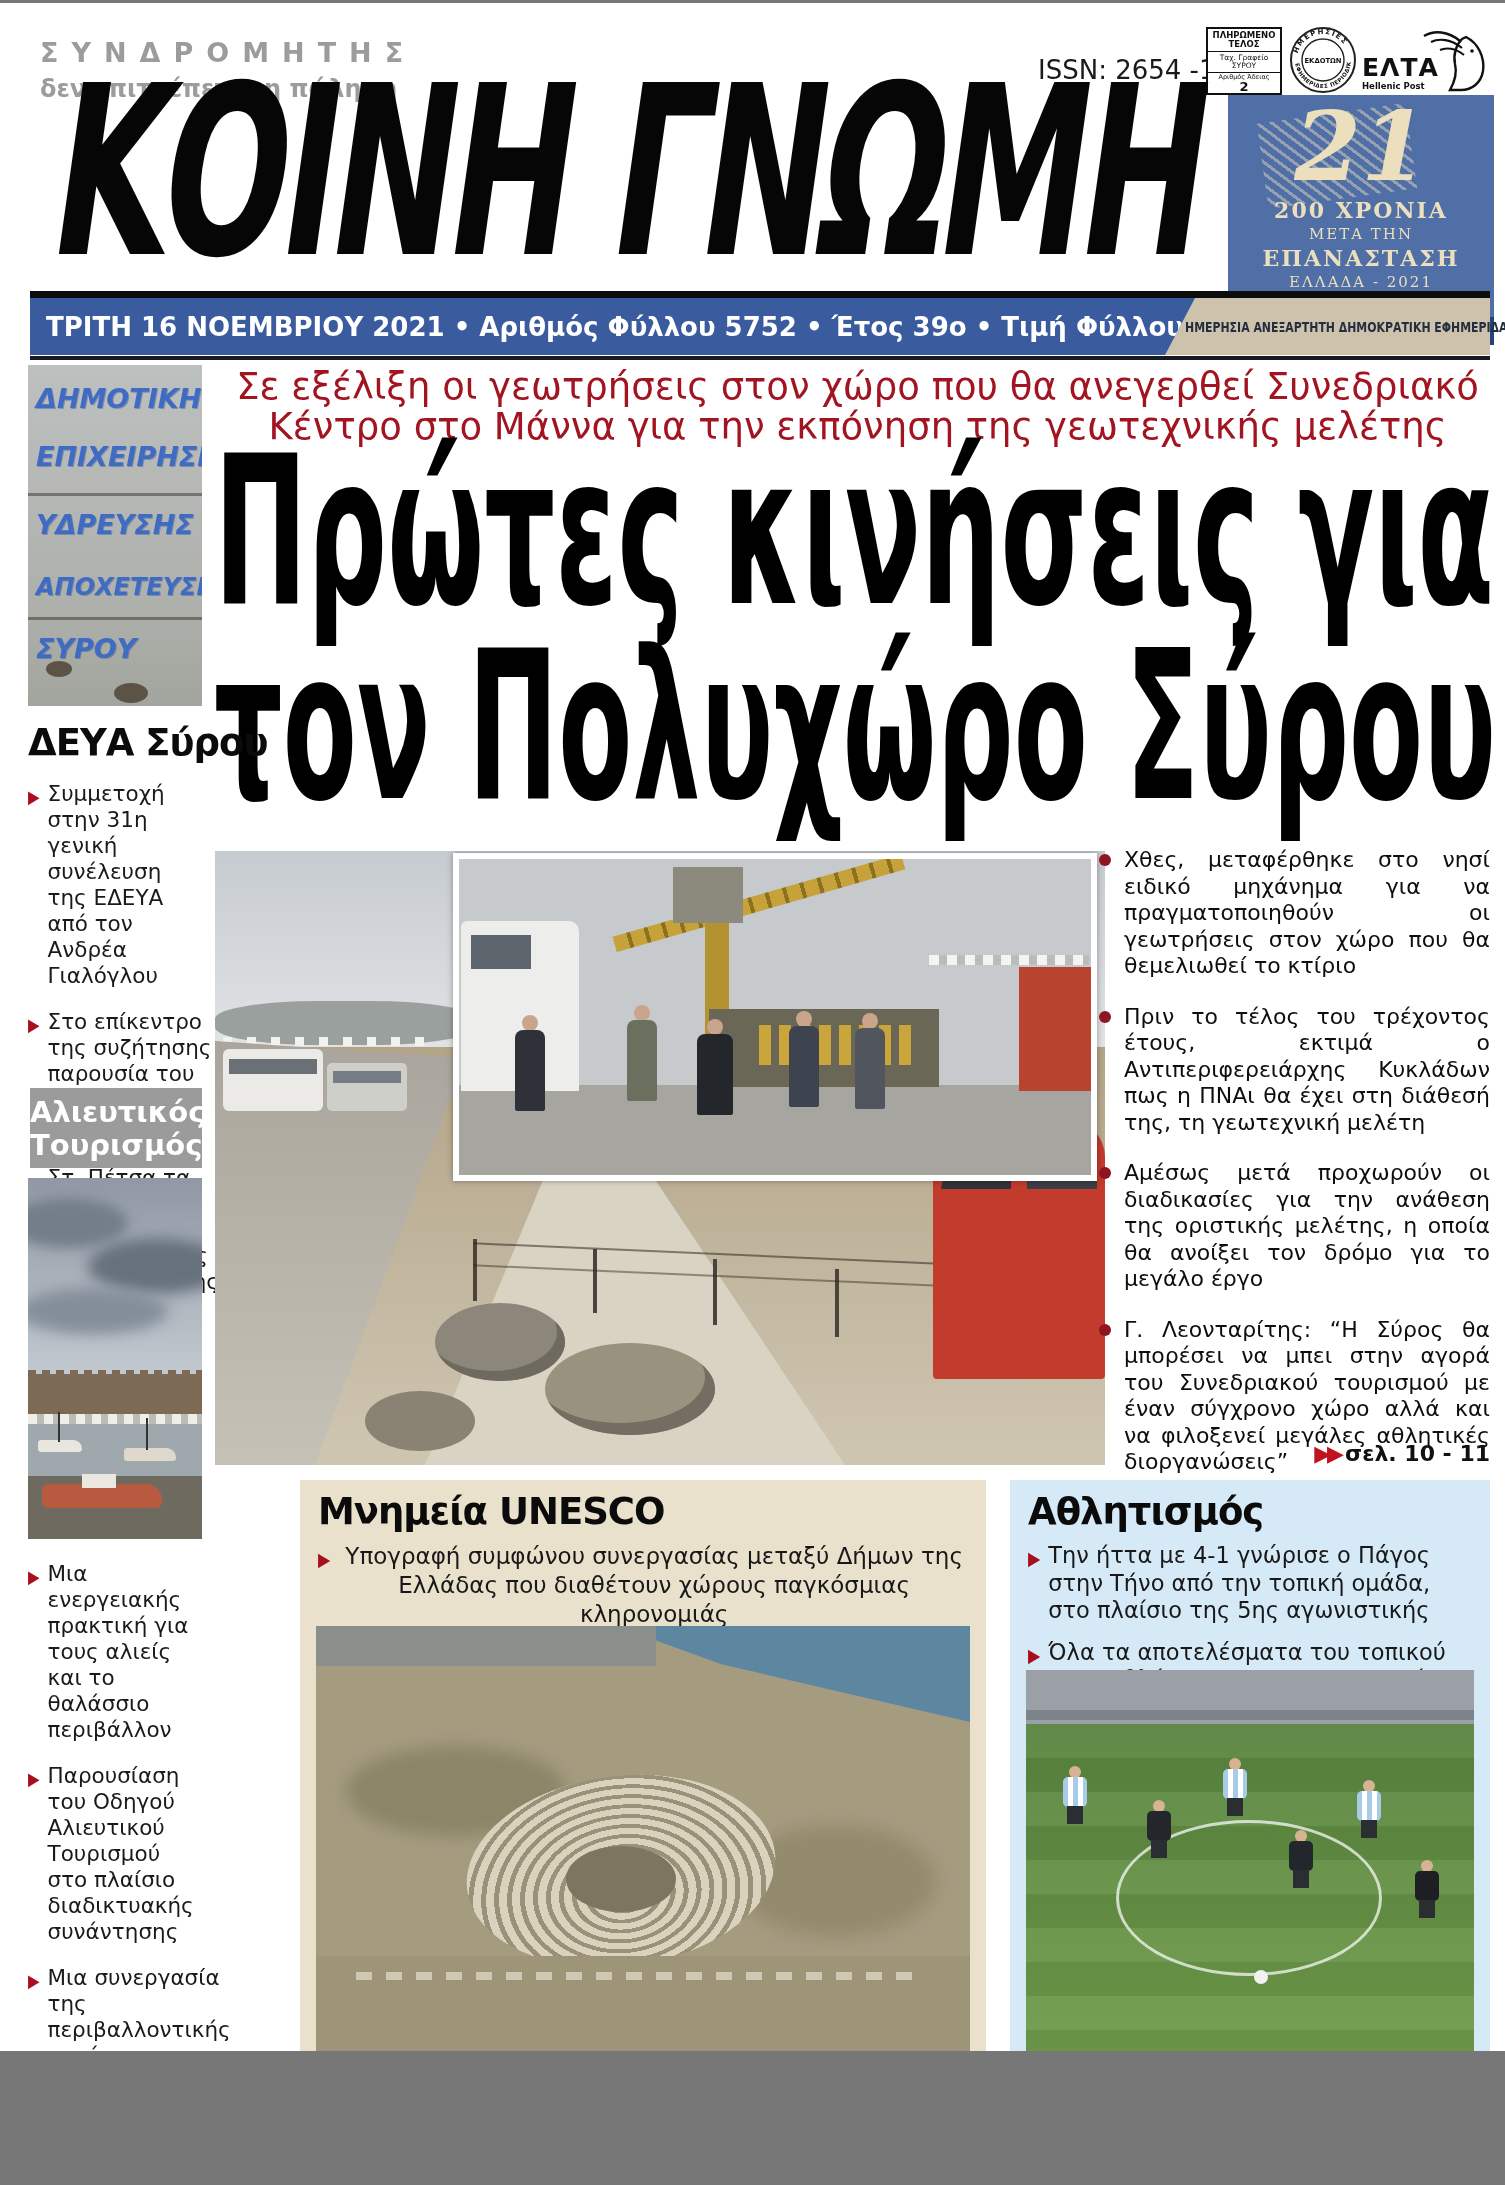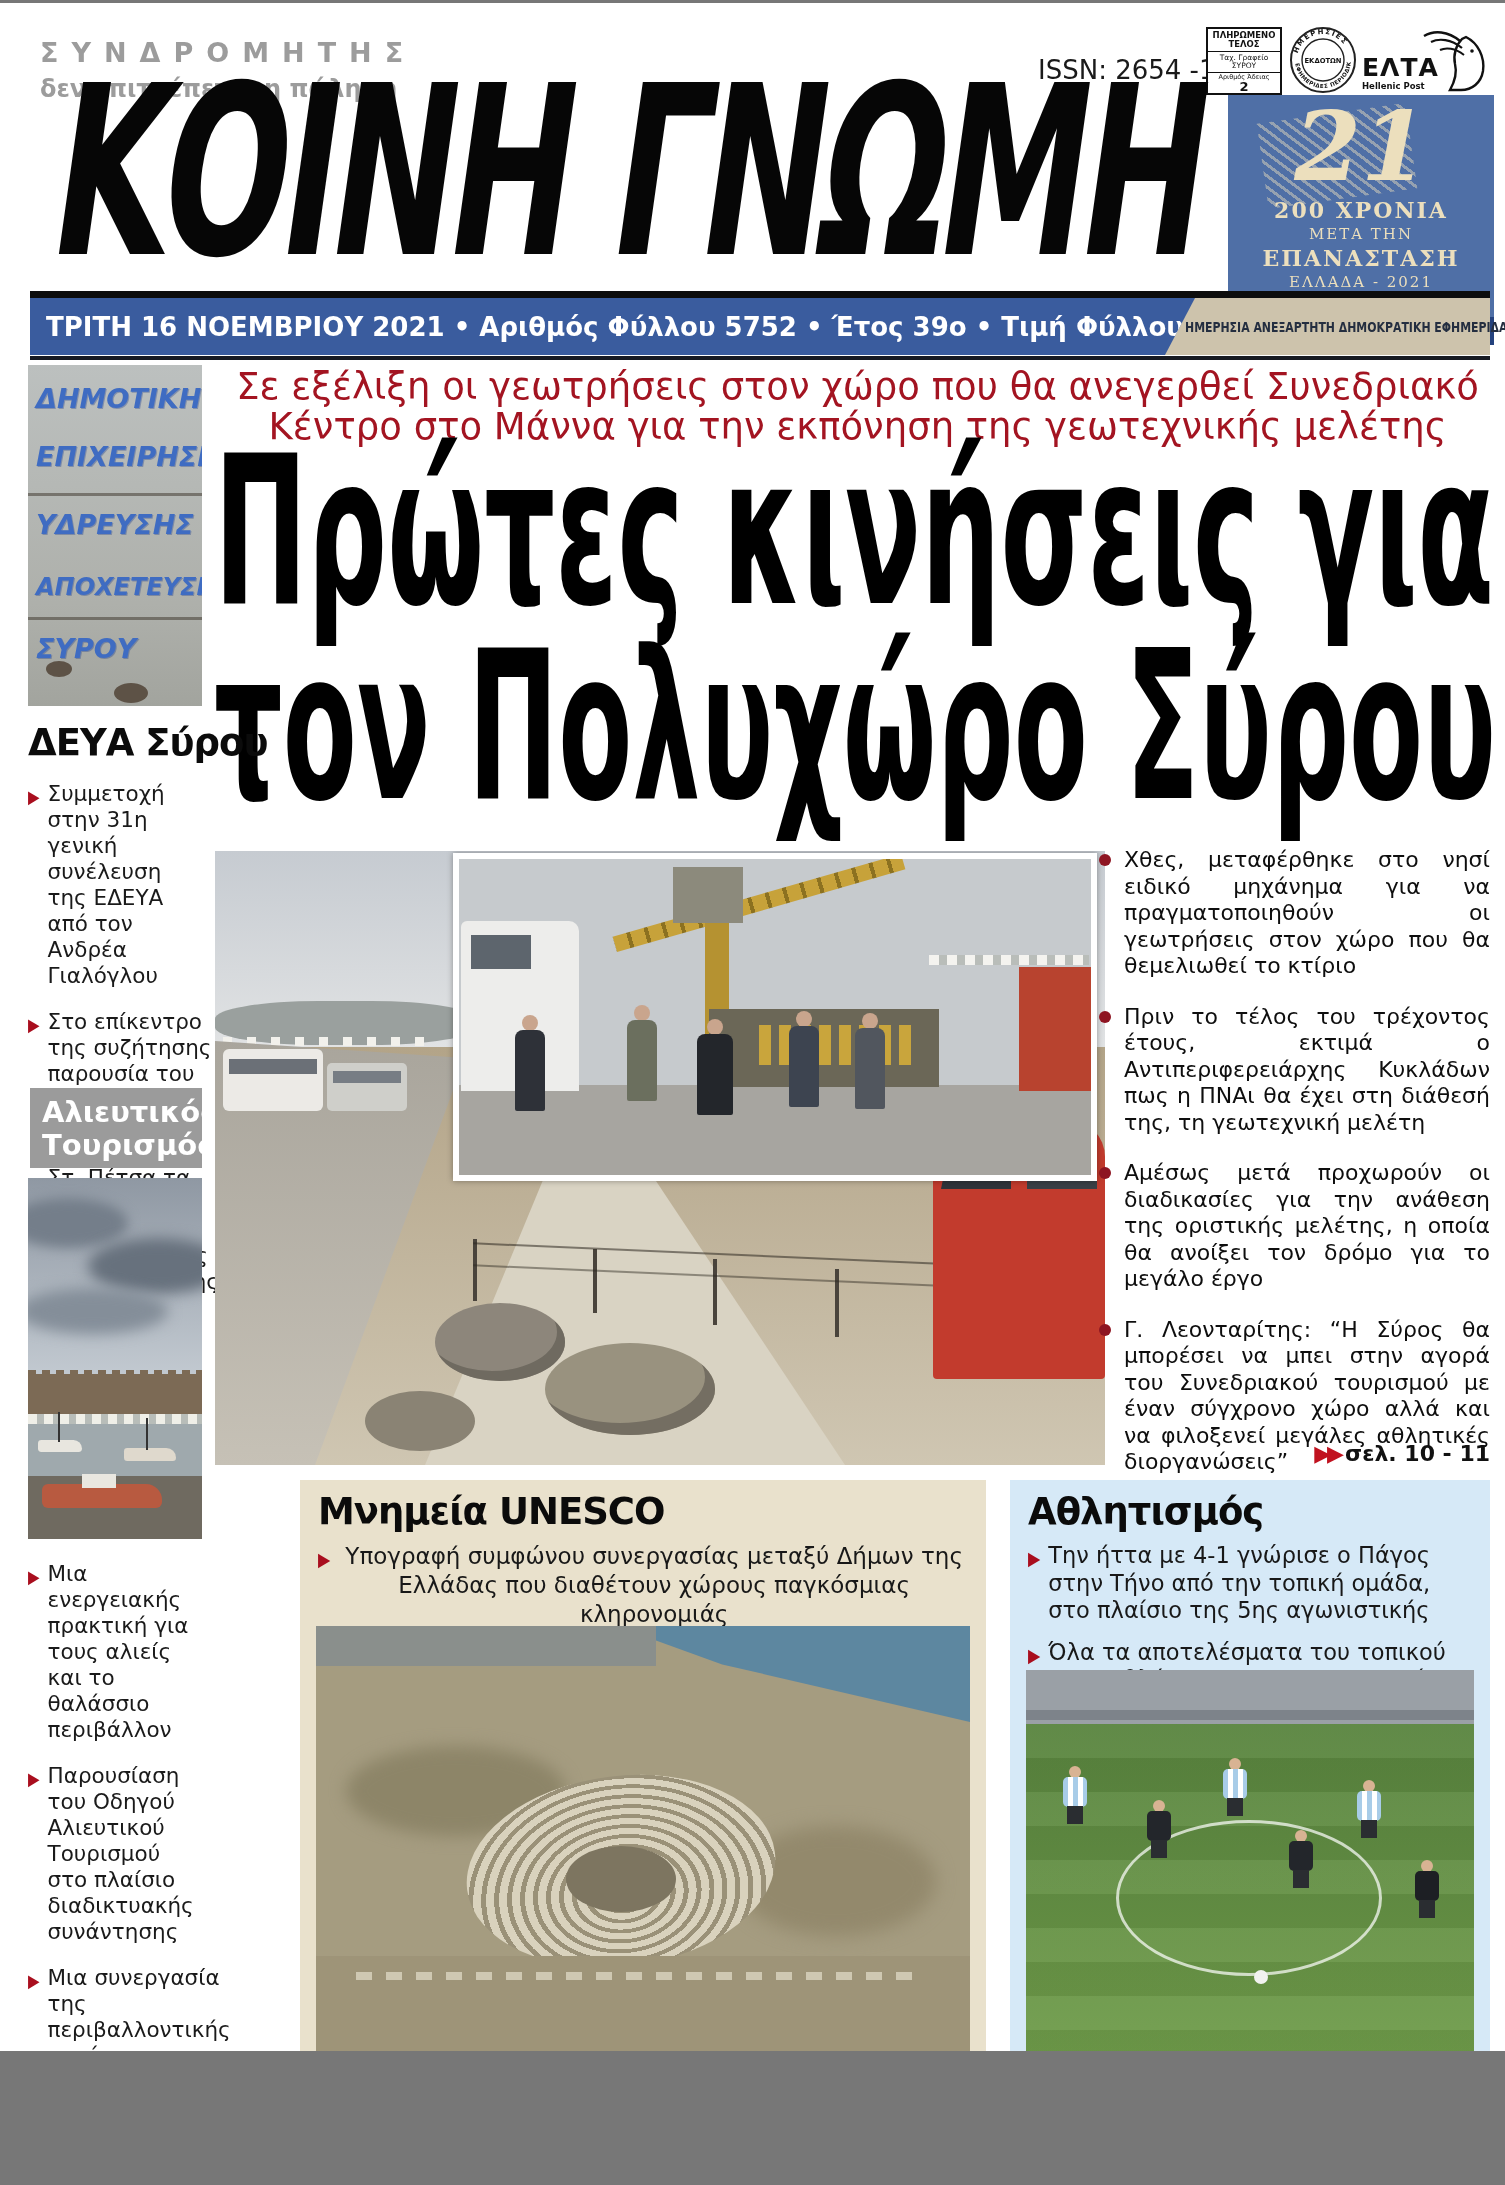--- a/index.html
+++ b/index.html
@@ -65,21 +65,21 @@
   .signphoto{left:28px;top:362px;width:174px;height:341px;overflow:hidden;
       background:linear-gradient(180deg,#bcc0bf,#aeb0ab 70%,#a2a49e);}
   .signline{position:absolute;left:8px;font-weight:bold;font-style:italic;font-size:27px;
       color:#3f6cc2;text-shadow:1px 1px 0 rgba(30,60,140,.35);white-space:nowrap;text-align:right;}
   .seam{position:absolute;left:0;width:100%;height:3px;background:rgba(55,48,38,.5);}
   .stone{position:absolute;border-radius:50%;background:#5d5246;}
   .deya-title{left:28px;top:718px;font-size:37px;font-weight:bold;letter-spacing:-1px;color:#0b0b0b;}
   .side-b{font-size:21.5px;line-height:26px;color:#1a1a1a;}
   .side-b .tri{font-size:15px;margin-top:3px;}
   .graybox{left:30px;top:1085px;width:172px;height:80px;background:#9b9b9b;color:#fff;
-      font-weight:bold;font-size:29px;line-height:33px;padding:8px 0 0 12px;box-sizing:border-box;}
+      font-weight:bold;font-size:29px;line-height:33px;padding:8px 0 0 0;box-sizing:border-box;}
   .harbor{left:28px;top:1175px;width:174px;height:361px;overflow:hidden;
       background:linear-gradient(180deg,#8f98a3,#c7ced5 60%);}
 
   
   .mainphoto{left:215px;top:848px;width:890px;height:614px;overflow:hidden;background:#c9cdd2;}
   .inset{position:absolute;left:238px;top:2px;width:632px;height:316px;background:#c6cacd;
       border:6px solid #fff;box-shadow:0 0 6px rgba(0,0,0,.35);overflow:hidden;}
   .person{position:absolute;width:30px;height:96px;}
   .person .head{position:absolute;left:7px;top:0;width:16px;height:16px;border-radius:50%;background:#c9a58d;}
   .person .body{position:absolute;left:0;top:15px;width:30px;height:81px;border-radius:8px 8px 2px 2px;}

